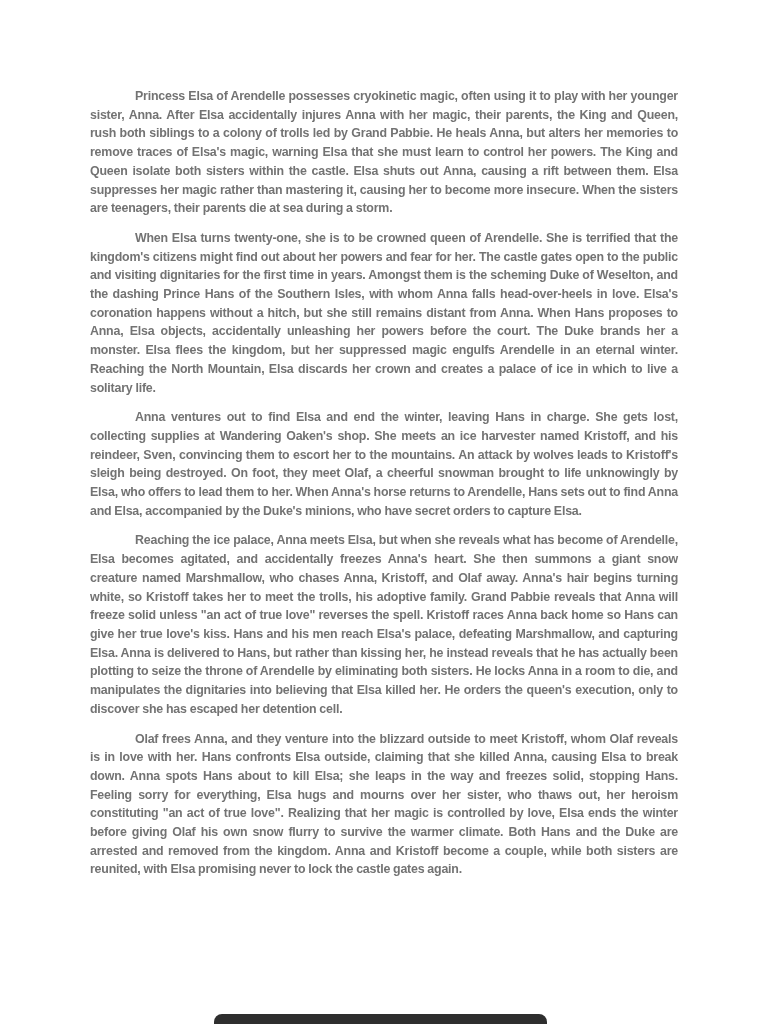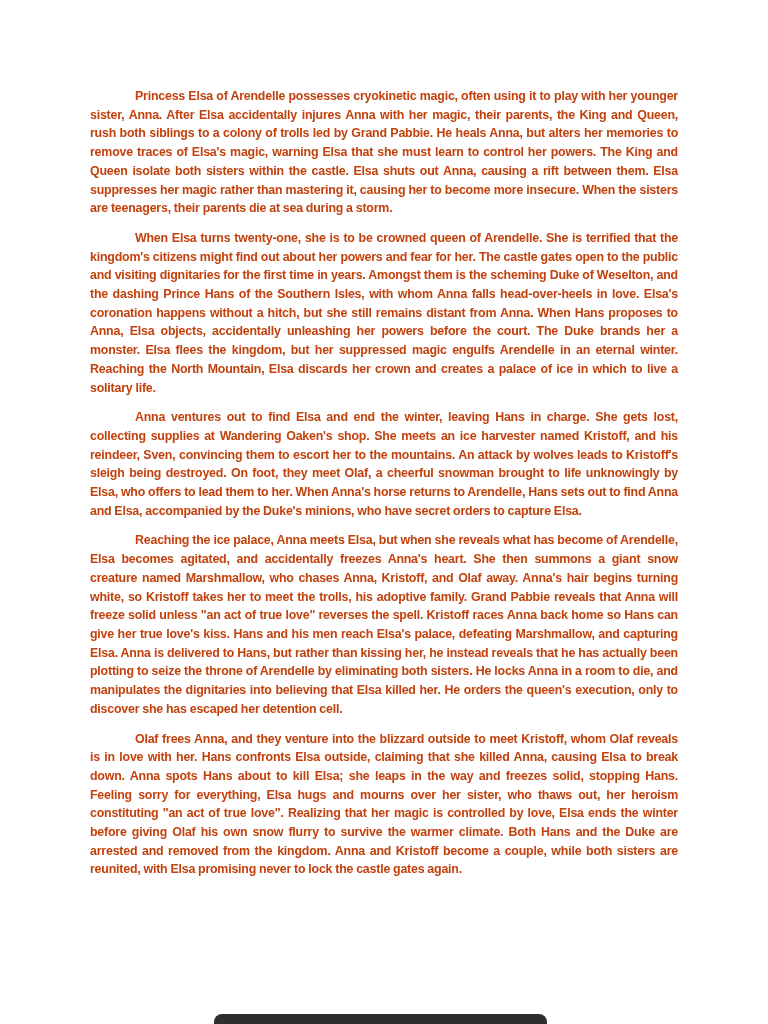--- a/index.html
+++ b/index.html
@@ -17,21 +17,21 @@
   .page {
     position: absolute;
     inset: 0;
     background: #ffffff;
   }
   .text-block {
     position: absolute;
     left: 90px;
     top: 87px;
     width: 588px;
-    color: #c2410c;
+    color: #737373;
     font-size: 12.4px;
     font-weight: 700;
     letter-spacing: -0.2px;
     word-spacing: -0.3px;
     line-height: 18.7px;
     text-align: justify;
   }
   .text-block p {
     margin: 0 0 11px 0;
     text-indent: 45px;

